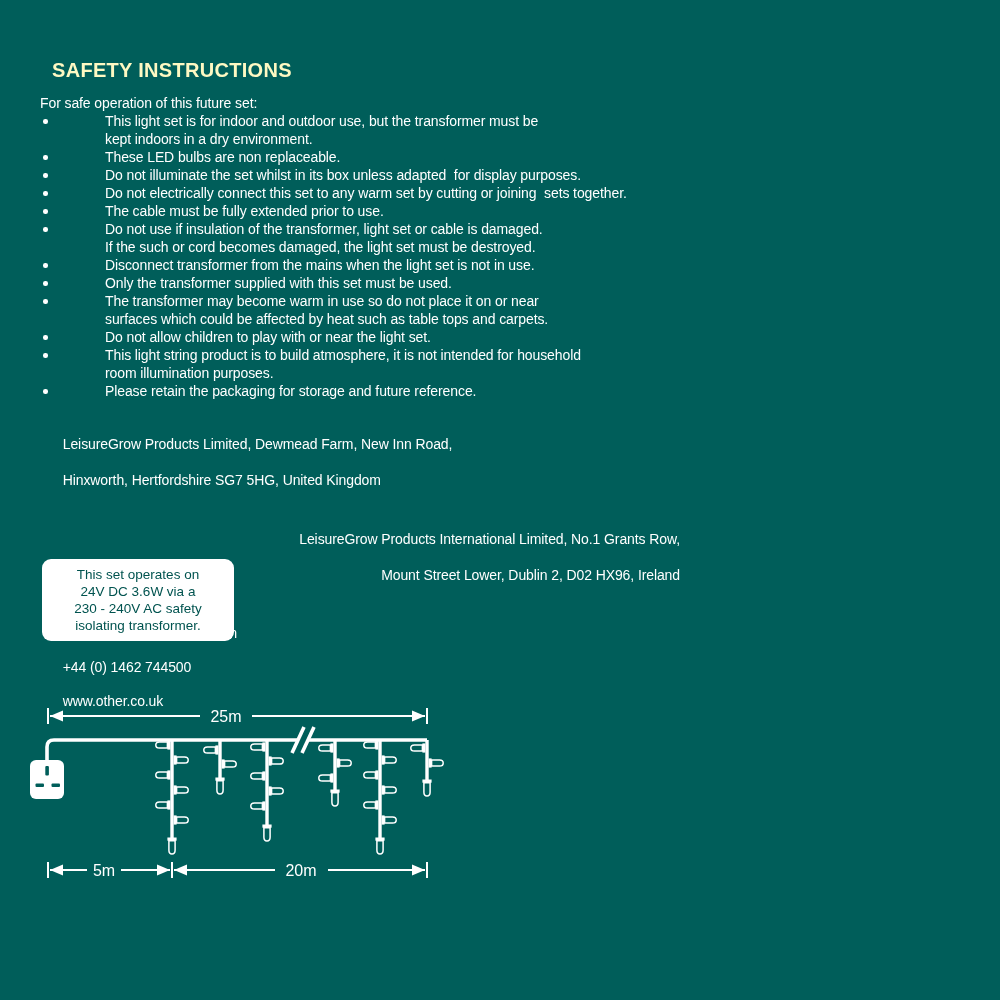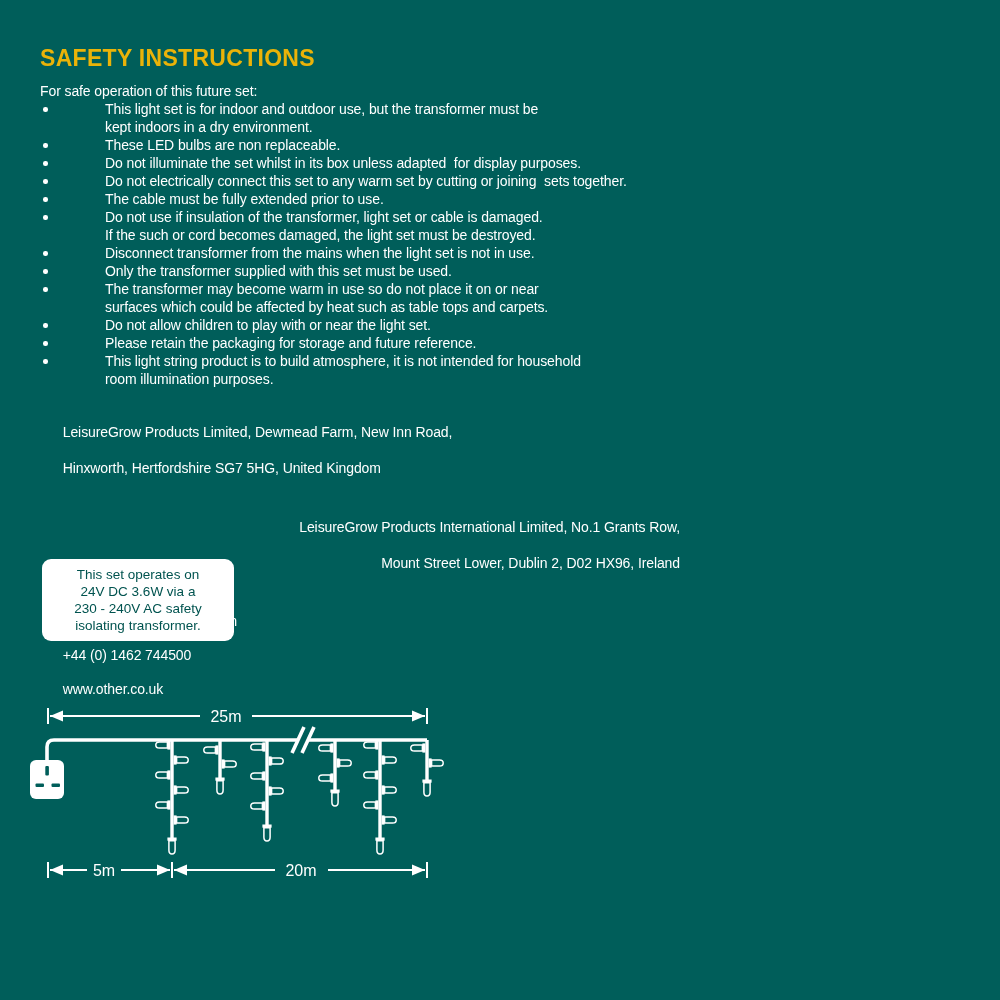--- a/index.html
+++ b/index.html
@@ -8,22 +8,22 @@
     width:1000px; height:1000px;
     background:#005E5A;
     font-family:"Liberation Sans", sans-serif;
     color:#FFFFFF;
     overflow:hidden;
   }
   .content {
     position:absolute; left:40px; top:48px; width:640px;
   }
   h1.title {
-    margin:0; font-size:23px; font-weight:700; letter-spacing:0.3px;
-    line-height:20px; color:#eab308;
+    margin:12px; font-size:20px; font-weight:700; letter-spacing:0.3px;
+    line-height:20px; color:#fef9c3;
   }
   .intro {
     margin:14px 0 0 0; font-size:14px; line-height:18px; letter-spacing:-0.1px;
   }
   ul.bullets {
     list-style:none; margin:0; padding:0;
   }
   ul.bullets li {
     position:relative; padding-left:65px;
   }
@@ -102,26 +102,26 @@
         <span class="dot"></span>
         <div class="bl">The transformer may become warm in use so do not place it on or near</div>
         <div class="bl">surfaces which could be affected by heat such as table tops and carpets.</div>
       </li>
       <li>
         <span class="dot"></span>
         <div class="bl">Do not allow children to play with or near the light set.</div>
       </li>
       <li>
         <span class="dot"></span>
-        <div class="bl">Please retain the packaging for storage and future reference.</div>
-      </li>
-      <li>
-        <span class="dot"></span>
         <div class="bl">This light string product is to build atmosphere, it is not intended for household</div>
         <div class="bl">room illumination purposes.</div>
+      </li>
+      <li>
+        <span class="dot"></span>
+        <div class="bl">Please retain the packaging for storage and future reference.</div>
       </li>
     </ul>
 
     <p class="addr">
       <span class="bl">LeisureGrow Products Limited, Dewmead Farm, New Inn Road,</span><br>
       <span class="bl">Hinxworth, Hertfordshire SG7 5HG, United Kingdom</span>
     </p>
     <p class="addr addr2">
       <span class="bl">LeisureGrow Products International Limited, No.1 Grants Row,</span><br>
       <span class="bl">Mount Street Lower, Dublin 2, D02 HX96, Ireland</span>

